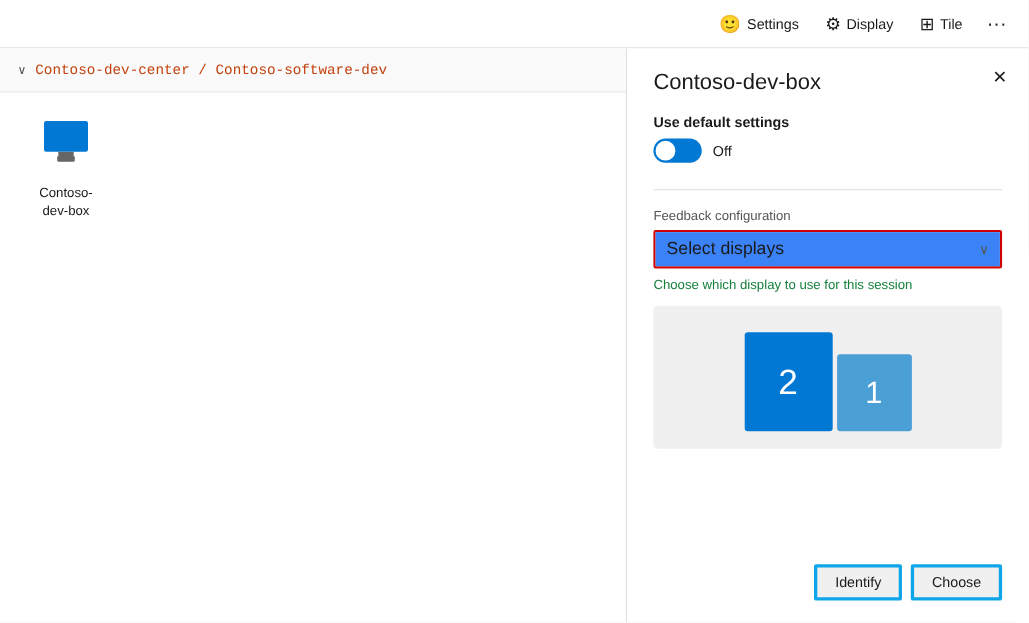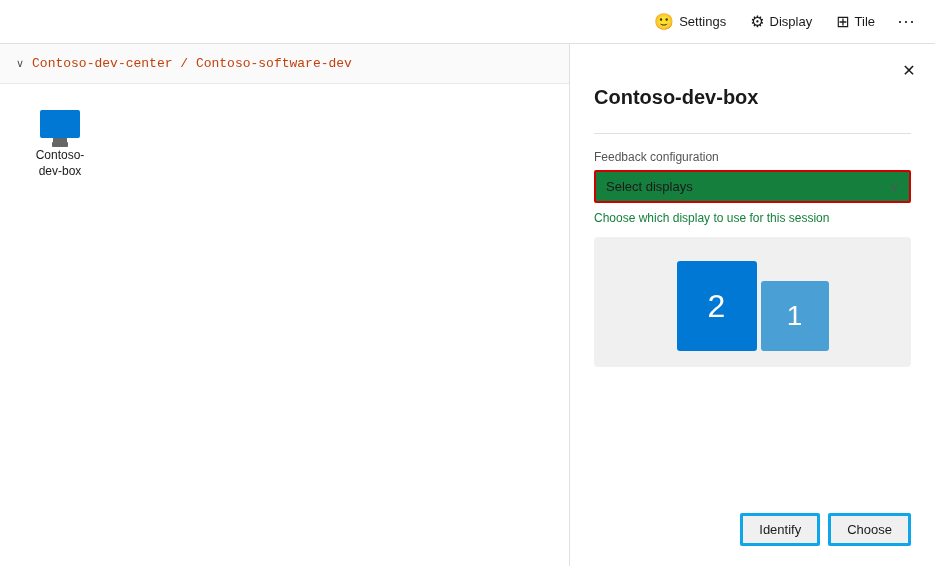--- a/index.html
+++ b/index.html
@@ -84,21 +84,21 @@
       padding: 24px 20px;
       display: flex;
       flex-direction: column;
       gap: 12px;
     }
 
     .dev-box-item {
       display: flex;
       flex-direction: column;
       align-items: center;
-      gap: 0;
+      gap: 20px;
       cursor: pointer;
       width: 80px;
     }
     .dev-box-icon {
       width: 48px;
       height: 40px;
       display: flex;
       align-items: center;
       justify-content: center;
     }
@@ -159,25 +159,24 @@
       cursor: pointer;
       border-radius: 4px;
       font-size: 16px;
       color: #1a1a1a;
       border: none;
       background: transparent;
     }
 
     .panel-title {
       font-size: 20px;
-      font-weight: 700;
+      font-weight: 400;
       color: #1a1a1a;
       margin-bottom: 16px;
       margin-right: 32px;
-      margin-top: 22px;
     }
 
     .divider {
       border: none;
       border-top: 1px solid #e0e0e0;
       margin: 8px 0 16px 0;
     }
 
     .setting-group { margin-bottom: 16px; }
 
@@ -234,23 +233,23 @@
     }
 
     .select-wrapper {
       position: relative;
       border: 2px solid #d00000;
       border-radius: 2px;
     }
     .select-control {
       width: 100%;
       padding: 7px 32px 7px 10px;
-      font-size: 13px;
-      color: #1a1a1a;
-      background: #15803d;
+      font-size: 16px;
+      color: #1a1a1a;
+      background: #3b82f6;
       border: none;
       outline: none;
       appearance: none;
       cursor: pointer;
     }
     .select-chevron {
       position: absolute;
       right: 10px;
       top: 50%;
       transform: translateY(-50%);
@@ -365,20 +364,29 @@
     </div>
   </div>
 
   <div class="right-panel">
     <button class="panel-close">
       <span>✕</span>
     </button>
 
     <div class="panel-title">Contoso-dev-box</div>
 
+    <div class="setting-group">
+      <span class="setting-label">Use default settings</span>
+      <div class="toggle-row">
+        <div class="toggle-switch">
+          <div class="toggle-thumb"></div>
+        </div>
+        <span class="toggle-off-label">Off</span>
+      </div>
+    </div>
 
     <hr class="divider">
 
 
     <span class="field-label">Feedback configuration</span>
 
     <div class="select-wrapper">
       <select class="select-control">
         <option value="">Select displays</option>
       </select>

